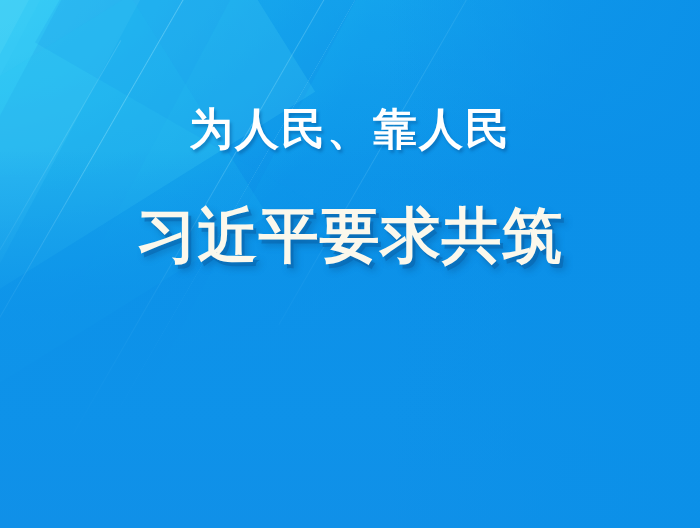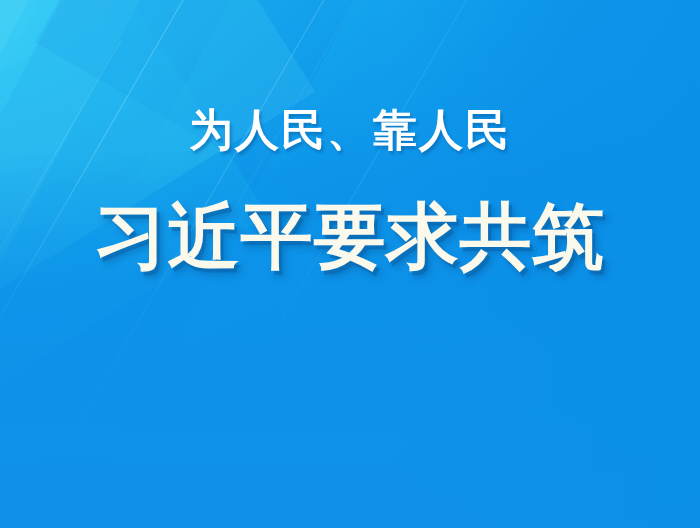--- a/index.html
+++ b/index.html
@@ -6,21 +6,21 @@
     margin: 0;
     padding: 0;
     background: #0b90e8;
   }
 
   #poster {
     position: relative;
     width: 700px;
     height: 528px;
     overflow: hidden;
-    font-family: Liberation Sans, sans-serif;
+    font-family: Liberation Serif, serif;
     background: #14532d;
   }
 
   
 
   .bg-base {
     position: absolute;
     inset: 0;
     background:
       radial-gradient(ellipse 620px 520px at -6% -8%, #2fd6f8 0%, #1cc0f2 22%, #13a9ec 44%, #0c95e9 68%, #0b8fe8 100%),
@@ -132,21 +132,21 @@
     color: #ffffff;
     letter-spacing: 2px;
     text-shadow: 2px 3px 3px rgba(6,84,150,0.45);
     white-space: nowrap;
   }
 
   .headline {
     position: absolute;
     left: 0; right: 0;
     top: 190px;
-    font-size: 72px;
+    font-size: 60px;
     line-height: 92px;
     font-weight: 900;
     color: #fbf8ec;
     letter-spacing: 1px;
     white-space: nowrap;
     text-shadow:
       3px 4px 0 rgba(9,98,170,0.55),
       5px 6px 7px rgba(7,74,135,0.40);
   }
   .headline .ln { display: block; }

